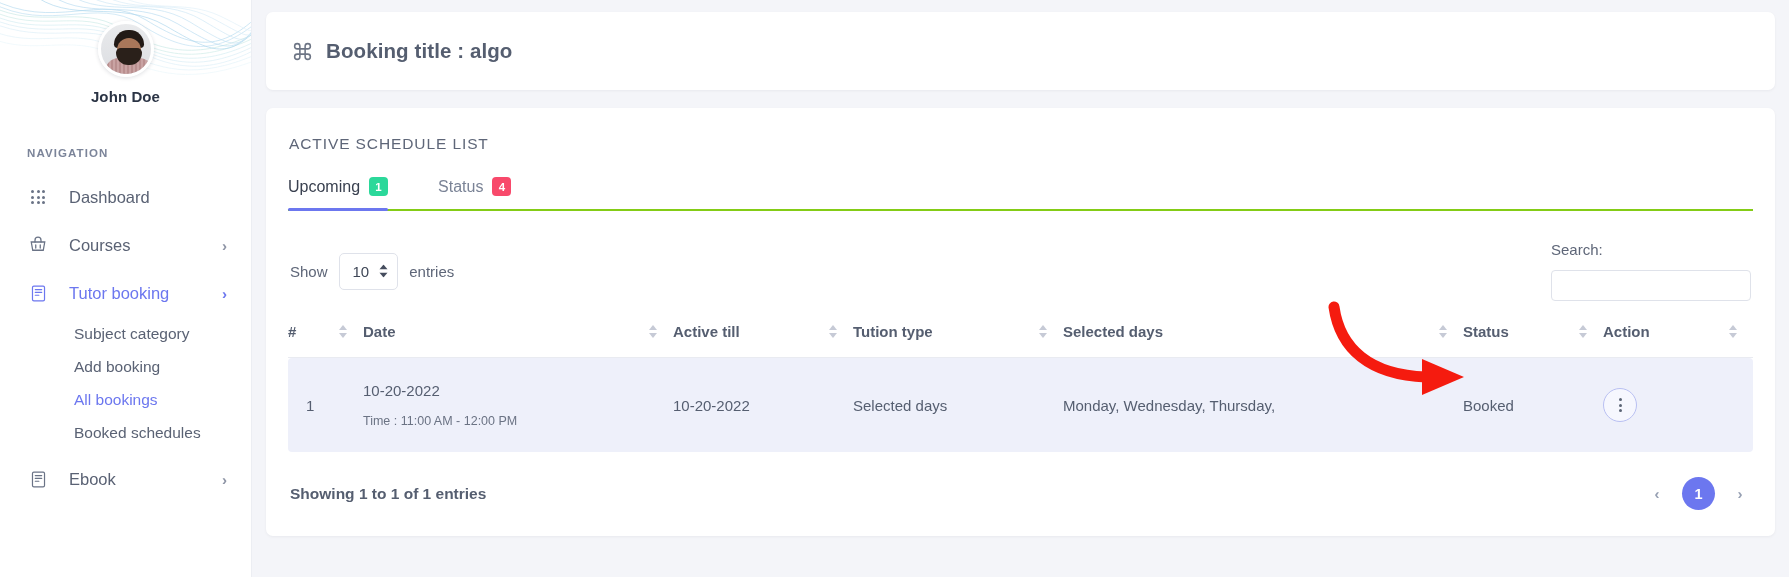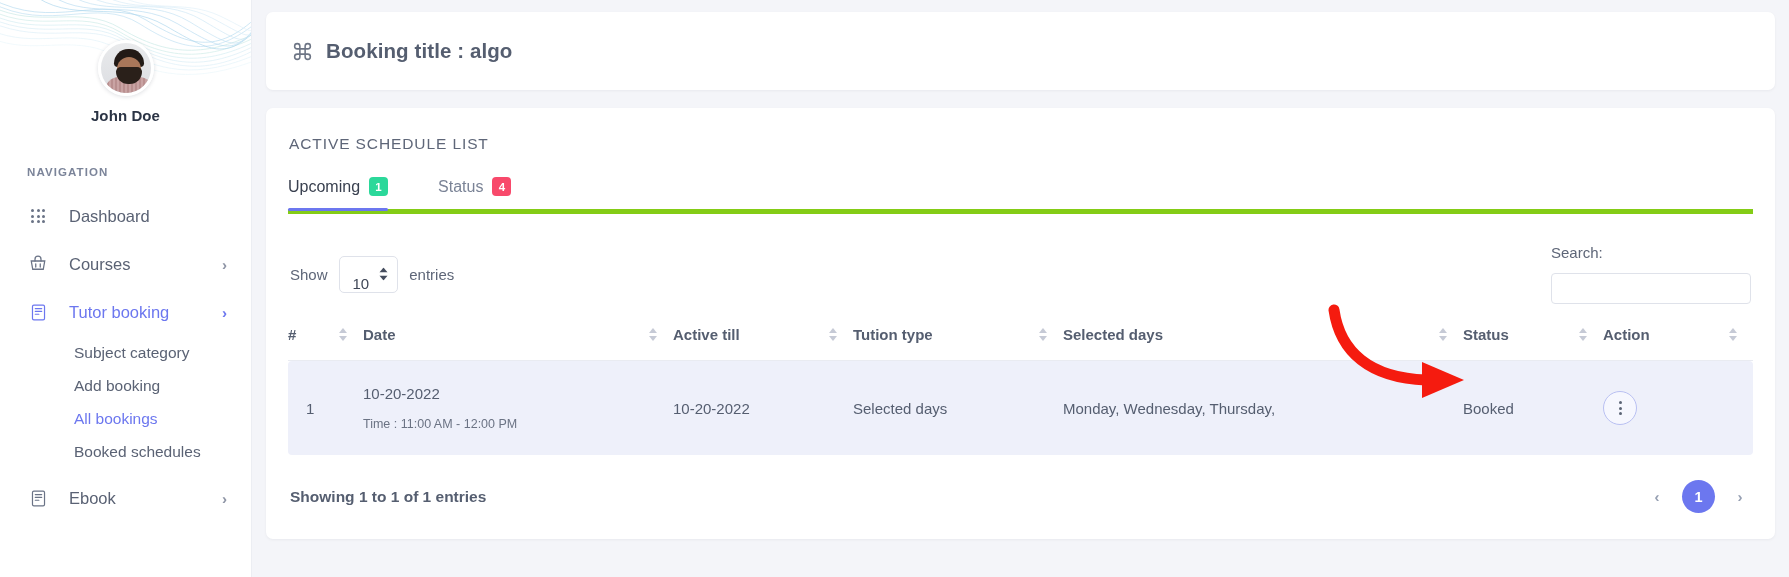--- a/index.html
+++ b/index.html
@@ -20,21 +20,21 @@
     border-right: 1px solid #eceef3;
     overflow: hidden;
   }
   .wave-deco {
     position: absolute; top: 0; left: 0;
     width: 252px; height: 105px;
     pointer-events: none;
   }
   .profile-block {
     position: relative; z-index: 3;
-    padding-top: 40px;
+    padding-top: 21px;
     text-align: center;
   }
   .avatar {
     width: 56px; height: 56px; border-radius: 50%;
     margin: 0 auto;
     background: radial-gradient(circle at 50% 36%, #d8c3ad 0 26%, rgba(0,0,0,0) 27%),
                 linear-gradient(180deg,#e9eaec 0%,#dcdee2 100%);
     border: 3px solid #ffffff;
     box-shadow: 0 1px 4px rgba(16,24,40,.14);
     position: relative; overflow: hidden;
@@ -121,21 +121,21 @@
     font-size: 20.5px; font-weight: 700; color: #555e70;
     letter-spacing: .1px;
   }
   .content-card { margin-top: 18px; padding: 27px 22px 26px 22px; }
   .section-heading {
     font-size: 15.5px; font-weight: 400; color: #5e6678;
     letter-spacing: .9px; padding-left: 1px;
   }
   .tabs {
     display: flex; margin-top: 24px;
-    border-bottom: 5px solid #84cc16;
+    border-bottom: 2px solid #84cc16;
   }
   .tab {
     display: flex; align-items: center; gap: 9px;
     padding: 0 26px 13px 0; margin-right: 24px;
     font-size: 16px; color: #7a8396; cursor: pointer;
     position: relative;
   }
   .tab.active { color: #39404f; font-weight: 500; }
   .tab.active::after {
     content: ""; position: absolute;
@@ -153,21 +153,21 @@
   .table-controls {
     display: flex; align-items: center; justify-content: space-between;
     margin-top: 30px; padding: 0 2px;
   }
   .show-entries {
     display: flex; align-items: center; gap: 11px;
     font-size: 15px; color: #5e6678;
   }
   .select-box {
     position: relative;
-    display: inline-flex; align-items: flex-end;
+    display: inline-flex; align-items: center;
     height: 37px; padding: 0 28px 0 13px;
     border: 1px solid #dfe2ea; border-radius: 5px;
     background: #fff; font-size: 15px; color: #3f4757; cursor: pointer;
   }
   .select-box .arrows {
     position: absolute; right: 9px; top: 50%; transform: translateY(-50%);
     display: flex; flex-direction: column; gap: 3px; color: #454d5e;
   }
   .search-wrap { display: flex; align-items: flex-start; gap: 12px; flex-direction: column; }
   .search-label { font-size: 15px; color: #5e6678; }

